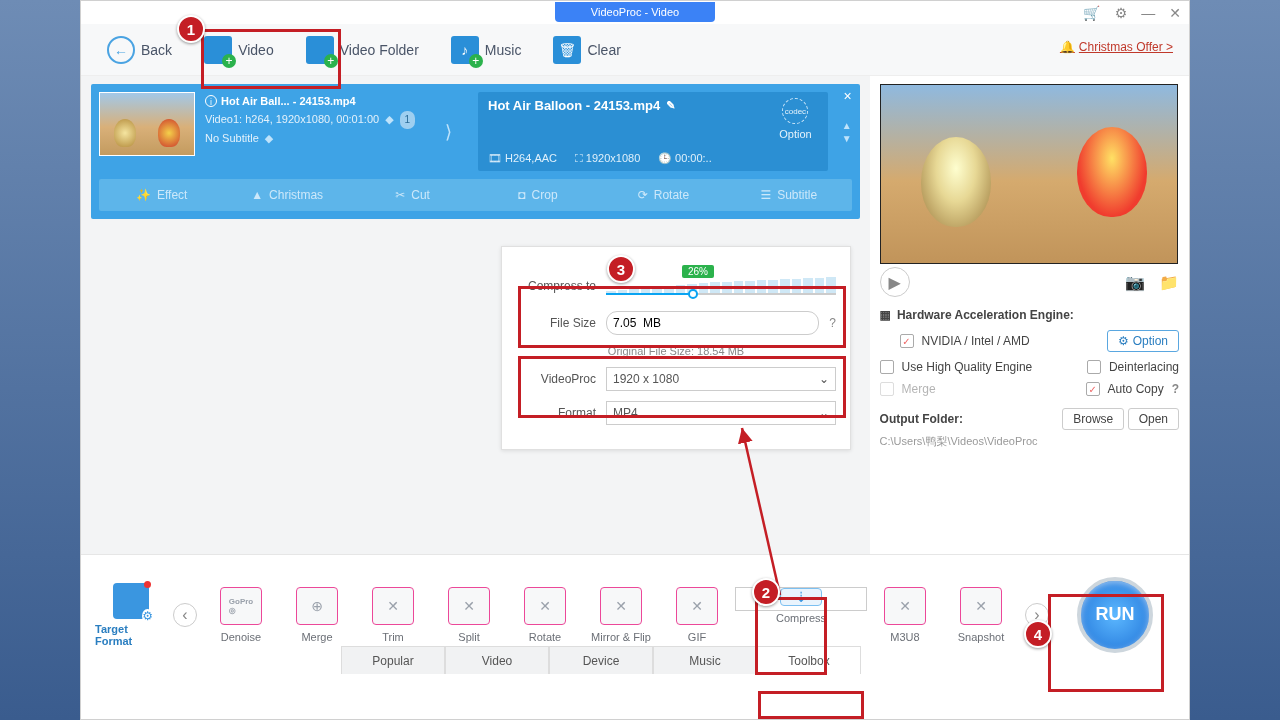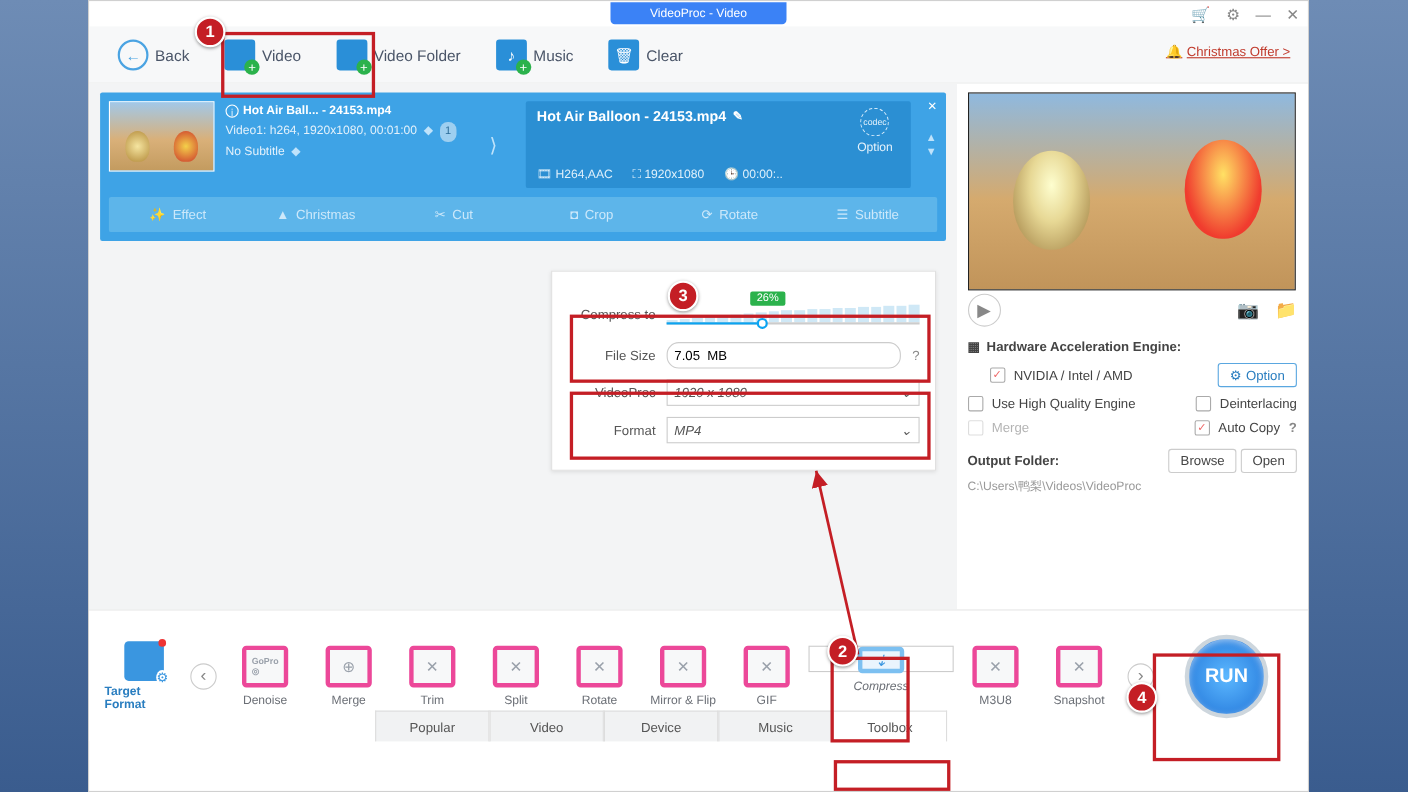--- a/index.html
+++ b/index.html
@@ -37,41 +37,41 @@
   .row { display: flex; align-items: center; font-size: 12px; color: #555; margin: 10px 0; gap: 10px; position: relative; }
   .row label { width: 80px; text-align: right; }
   .slider { flex: 1; position: relative; height: 30px; }
   .slider-base { position:absolute; bottom:6px; left:0; right:0; height:2px; background:#ccc; }
   .slider-fill { position:absolute; bottom:6px; left:0; width:38%; height:2px; background:#0aa4f2; }
   .slider-knob { position:absolute; bottom:2px; left:38%; width:10px; height:10px; margin-left:-5px; border-radius:50%; background:#fff; border:2px solid #0aa4f2; }
   .slider-badge { position:absolute; left:33%; top:-6px; background:#2bb24c; color:#fff; font-size:10px; padding:1px 6px; border-radius:2px; }
   .bars { position:absolute; bottom:8px; left:0; right:0; height:16px; display:flex; gap:2px; align-items:flex-end;}
   .bars i{ flex:1; background:#cfe8f6; }
   input.txt, .sel { border: 1px solid #ccc; height: 24px; padding: 0 6px; font-size: 12px; background:#fff; }
-  .sel { flex: 1; display: flex; align-items: center; justify-content: space-between; font-style: italic; }
+  .sel { flex: 1; display: flex; align-items: center; justify-content: space-between; }
   .hint { font-size: 11px; color: #888; text-align: center; }
   .prev { width: 298px; height: 180px; background: linear-gradient(180deg,#8fb9df 0%, #d5aa6e 54%, #c1945a 100%); border: 1px solid #222; position: relative; }
   .balloon { position:absolute; width:70px; height:90px; border-radius:50% 50% 48% 48%; }
   .b1 { left:40px; bottom:36px; background: radial-gradient(ellipse at 50% 35%, #fefecf 0%, #e7d895 40%, #9b793d 100%); }
   .b2 { right:30px; bottom:46px; background: radial-gradient(ellipse at 50% 35%, #ffe164 0%, #f03c2e 70%);} 
   .prev-ctrls { display: flex; justify-content: space-between; align-items: center; height: 36px; }
   .play { width: 30px; height: 30px; border:1px solid #ccc; border-radius:50%; display:flex; align-items:center; justify-content:center; color:#888;}
   .hardware { font-size: 12px; color: #444; }
   .hw-row { display: flex; align-items: center; gap: 8px; margin: 8px 0; font-size: 12px;}
   .chk { width:14px; height:14px; border:1px solid #aaa; border-radius:2px; display:inline-flex; align-items:center; justify-content:center; font-size:10px; color:#e66;}
   .chk.on::after{content:"✓";}
   .btn-sm { border:1px solid #ccc; padding:3px 10px; font-size:12px; border-radius:3px; background:#fff; display:inline-flex; gap:4px; align-items:center;}
   .btn-sm.blue { border-color:#5aa7e0; color:#2a7ec0; }
   .of { font-size: 12px; color:#444; margin-top:12px;gap:16px;}
   .of-path { font-size:11px; color:#999; margin-top:4px;}
   .bottom { height: 120px; background: #fff; border-top: 1px solid #e6e6e6; display: flex; align-items: center; padding: 0 14px; position: relative; }
   .tf { display:flex; flex-direction:column; align-items:center; gap:4px; color:#2a7ec0; font-size:11px; width:72px;}
   .scroll-btn { width:24px; height:24px; border:1px solid #ccc; border-radius:50%; display:flex; align-items:center; justify-content:center; color:#888; margin:0 6px; cursor:pointer;}
   .fmt { display:flex; flex-direction:column; align-items:center; gap:6px; width:76px; font-size:11px; color:#6b6f76; cursor:pointer;}
-  .fmt .ficon{ width:42px; height:38px; border:4px solid #ec4899; border-radius:4px; background:#f7f8f9; display:flex; align-items:center; justify-content:center; color:#9aa1ab; font-size:14px;}
+  .fmt .ficon{ width:42px; height:38px; border:1px solid #ec4899; border-radius:4px; background:#f7f8f9; display:flex; align-items:center; justify-content:center; color:#9aa1ab; font-size:14px;}
   .fmt.sel .ficon{ background:#e9f4fd; border-color:#7cc0f1;}
   .run { width:76px; height:76px; border-radius:50%; background: radial-gradient(circle,#5cb8ff 0%, #1f72d7 100%); border:4px solid #cdd6dd; color:#fff; font-weight:700; font-size:18px; display:flex; align-items:center; justify-content:center; box-shadow: inset 0 2px 6px rgba(255,255,255,.5); cursor:pointer;}
   .tabs { position:absolute; bottom:0; left:260px; height:28px; display:flex;}
   .tab { width:104px; border:1px solid #ddd; border-bottom:none; background:#f1f2f3; display:flex; align-items:center; justify-content:center; font-size:12px; color:#555; cursor:pointer;}
   .tab.active{ background:#fff;}
   .badge { position:absolute; width:28px; height:28px; border-radius:50%; background:#c41e25; border:2px solid #fff; color:#fff; display:flex; align-items:center; justify-content:center; font-weight:700; font-size:15px; z-index:50; box-shadow:0 1px 3px rgba(0,0,0,.4);}
   .box { position:absolute; border:3px solid #c41e25; z-index:40; pointer-events:none;}
   .arrow { position:absolute; z-index:45; }
 </style>
 </head>
@@ -215,20 +215,21 @@
             <div class="slider-fill"></div>
             <div class="slider-badge">26%</div>
             <div class="slider-knob"></div>
           </div>
         </div>
         <div class="row">
           <label>File Size</label>
           <input class="txt" style="flex: 1 1 0%; border-radius: 11px;" value="7.05  MB">
           <span style="color:#888;">?</span>
         </div>
+        <div class="hint">Original File Size: 18.54 MB</div>
         <div class="row">
           <label>VideoProc</label>
           <div class="sel">
               <span>1920 x 1080</span>
               <span>⌄</span>
             </div>
         </div>
         <div class="row">
           <label>Format</label>
           <div class="sel">

